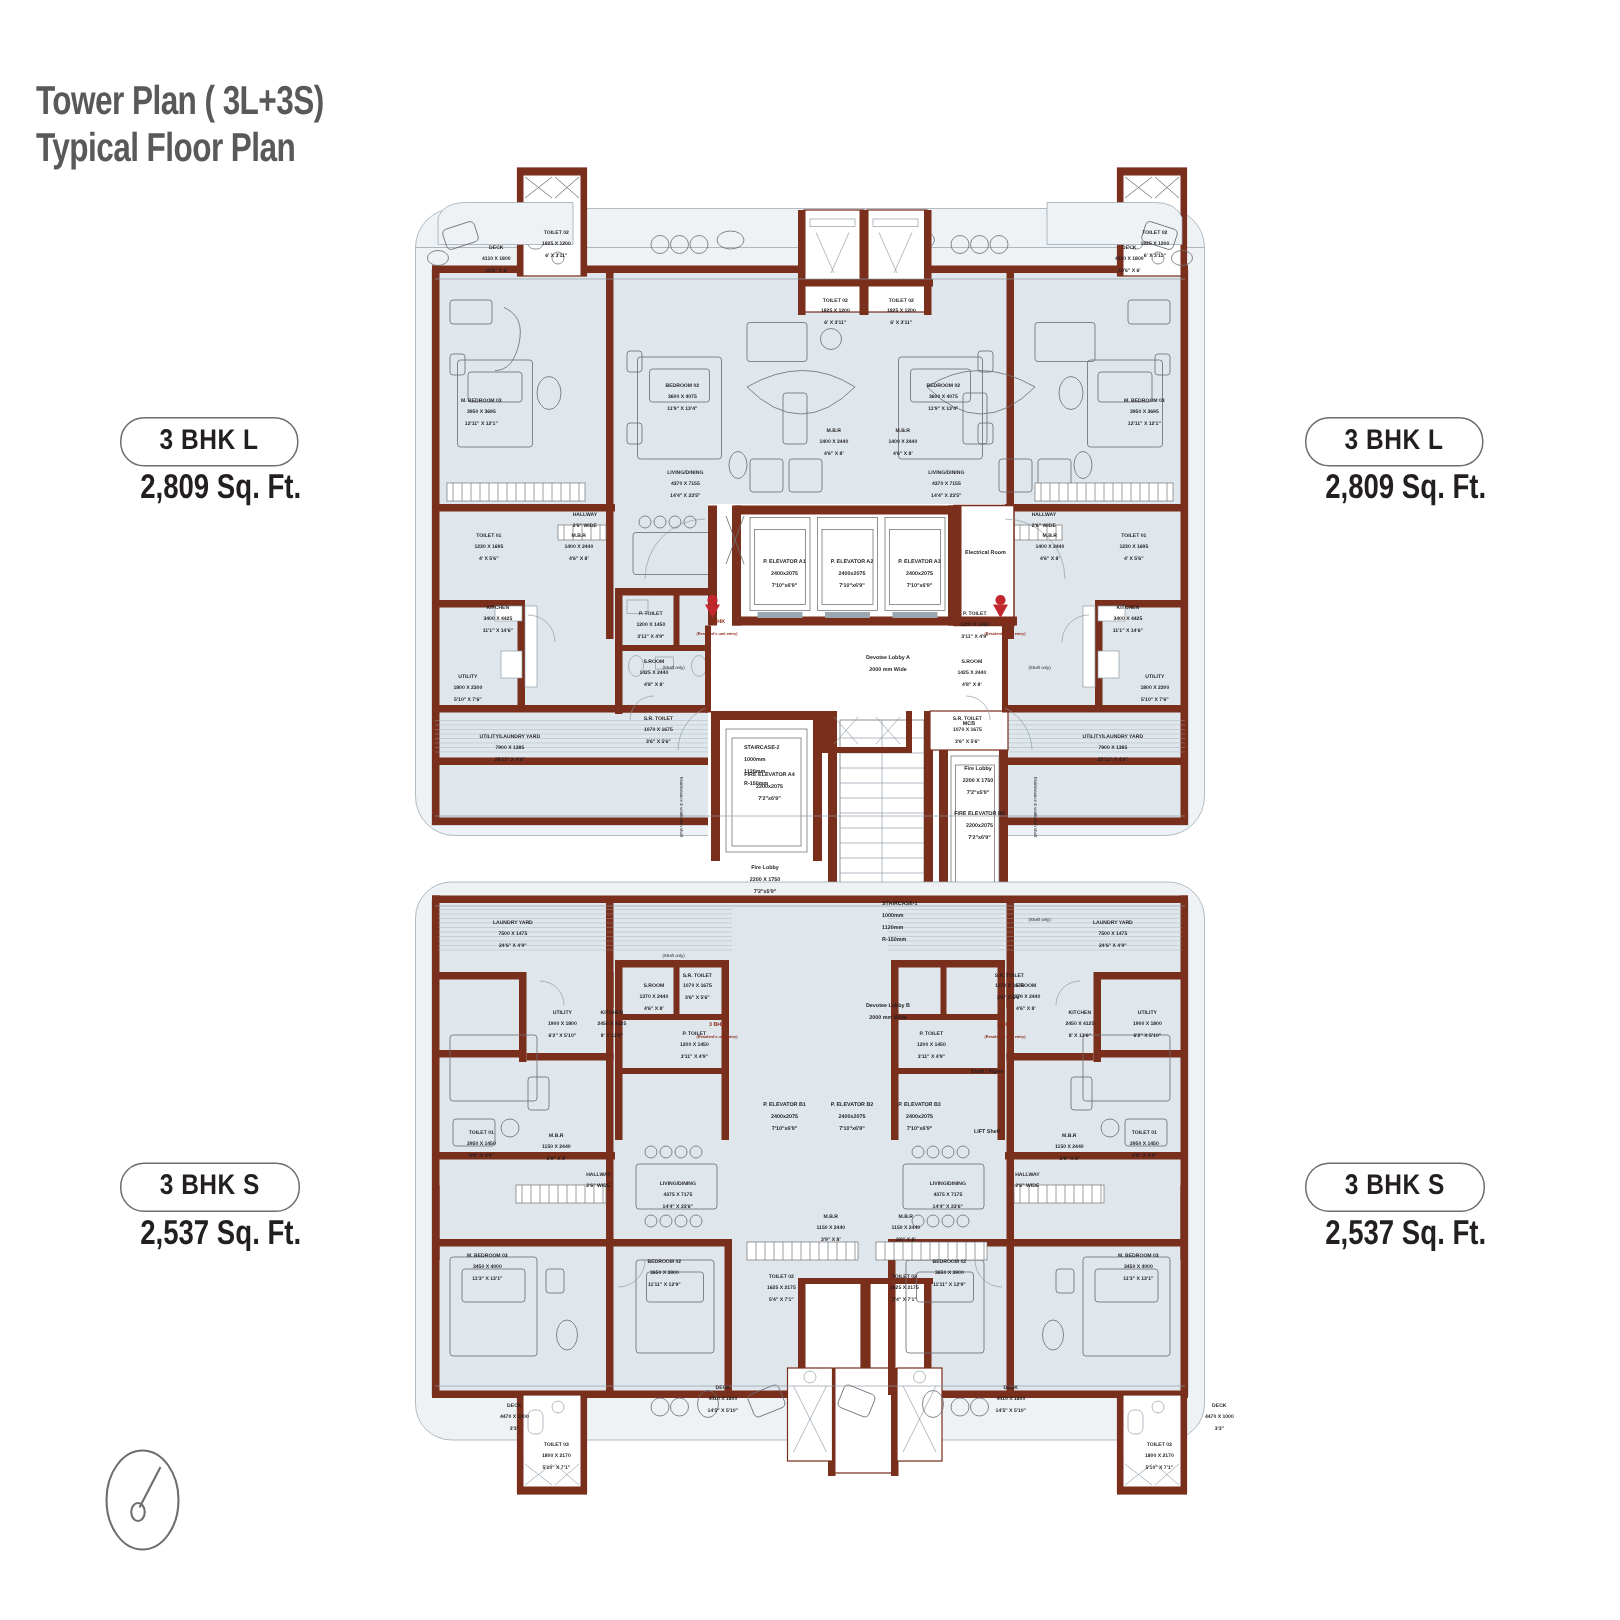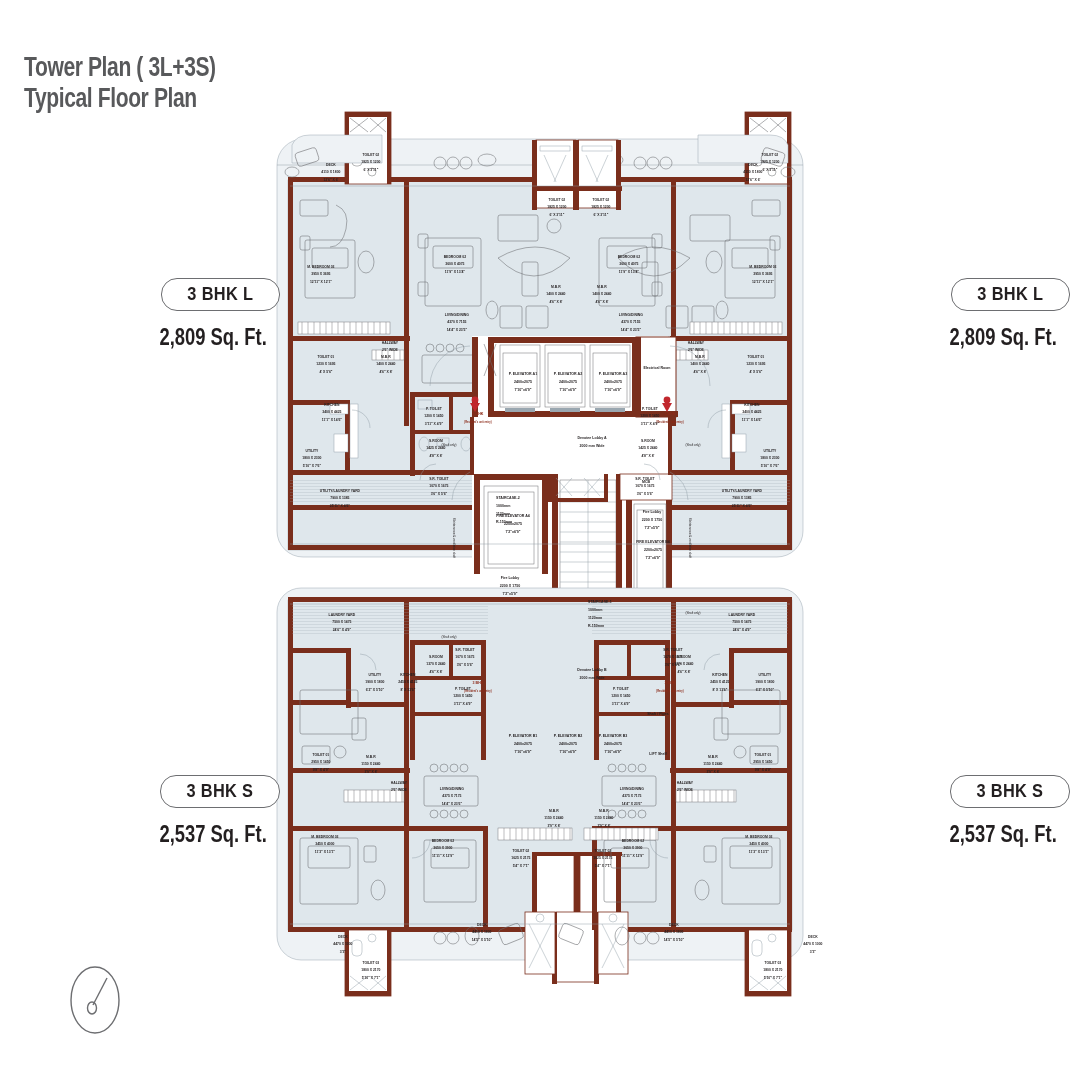--- a/index.html
+++ b/index.html
@@ -6,26 +6,26 @@
   body{width:1080px;height:1080px;position:relative;overflow:hidden;
        font-family:"Liberation Sans",sans-serif;color:#231f20;}
 
   
   #title-block{position:absolute;left:24px;top:52px;width:340px;}
   #title-block div{font-weight:bold;font-size:27px;line-height:1.16;
       color:#58595b;letter-spacing:-0.5px;
       transform:scaleX(.78);transform-origin:left center;white-space:nowrap;}
 
   
-  .callout{position:absolute;width:200px;text-align:right;}
+  .callout{position:absolute;width:200px;text-align:left;}
   .callout .pill{display:inline-block;border:1.6px solid #6d6e71;border-radius:16px;
       padding:4px 20px 5px;font-weight:bold;font-size:19px;color:#231f20;
       background:#fff;letter-spacing:.4px;}
   .callout .pill span{display:inline-block;transform:scaleX(.86);}
-  .callout .area{margin-top:13px;font-weight:bold;font-size:23px;color:#231f20;}
+  .callout .area{font-weight:bold;font-size:23px;color:#231f20;}
   .callout .area span{display:inline-block;transform:scaleX(.8);}
   #callout-tl{left:80px;top:278px;}
   #callout-tr{left:870px;top:278px;}
   #callout-bl{left:80px;top:775px;}
   #callout-br{left:870px;top:775px;}
 
   
   #compass{position:absolute;left:62px;top:960px;width:70px;height:80px;}
 
   

